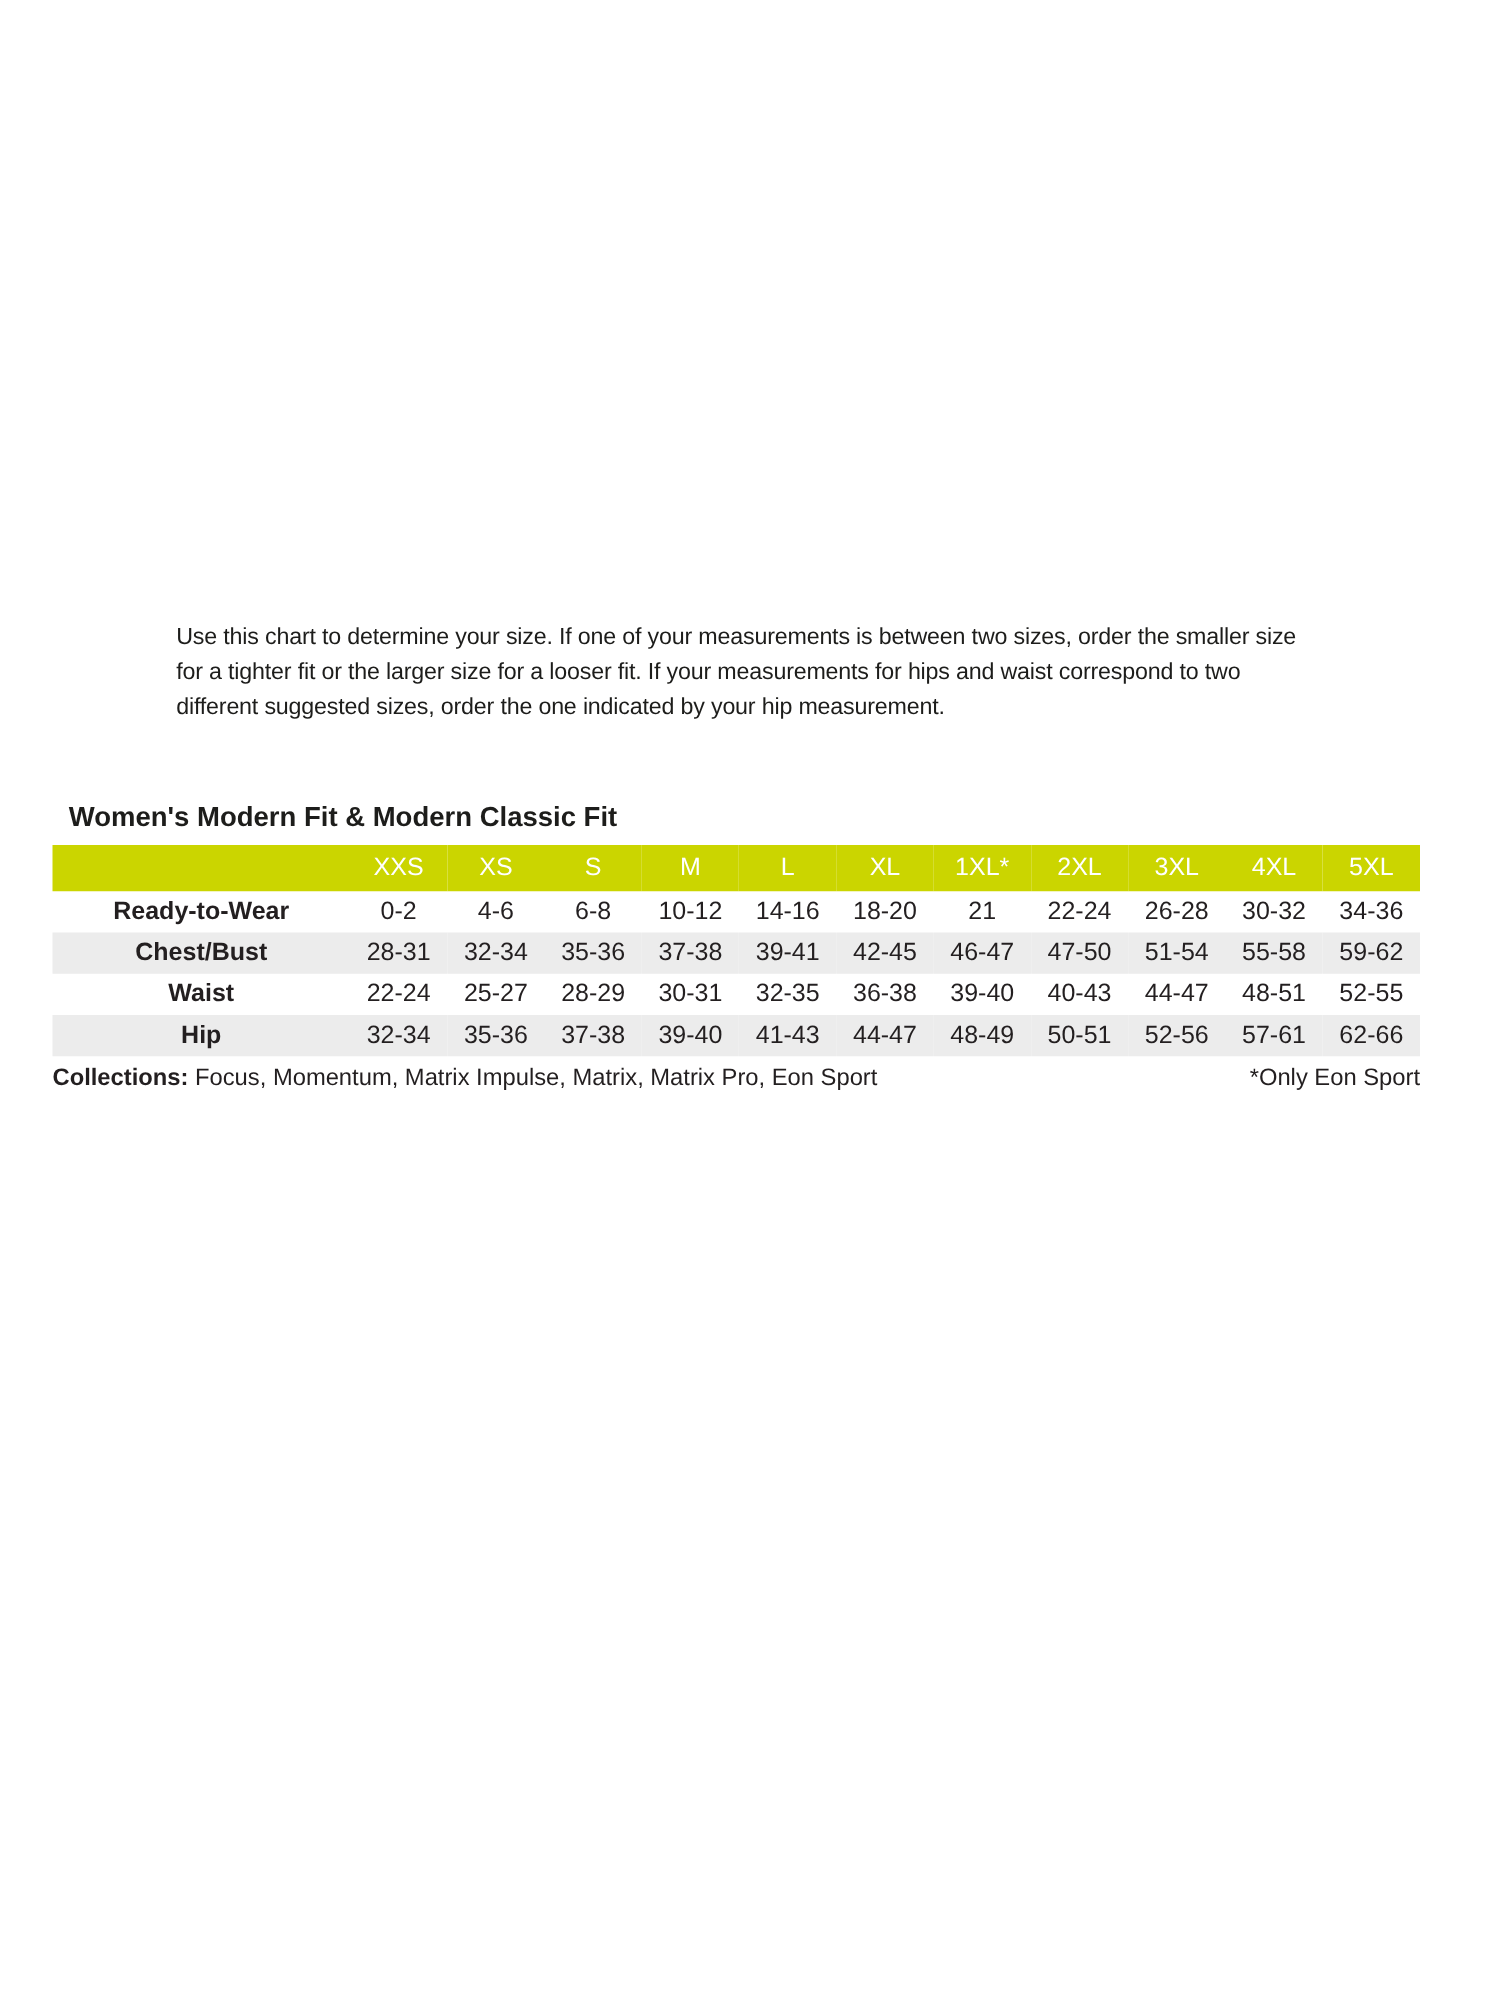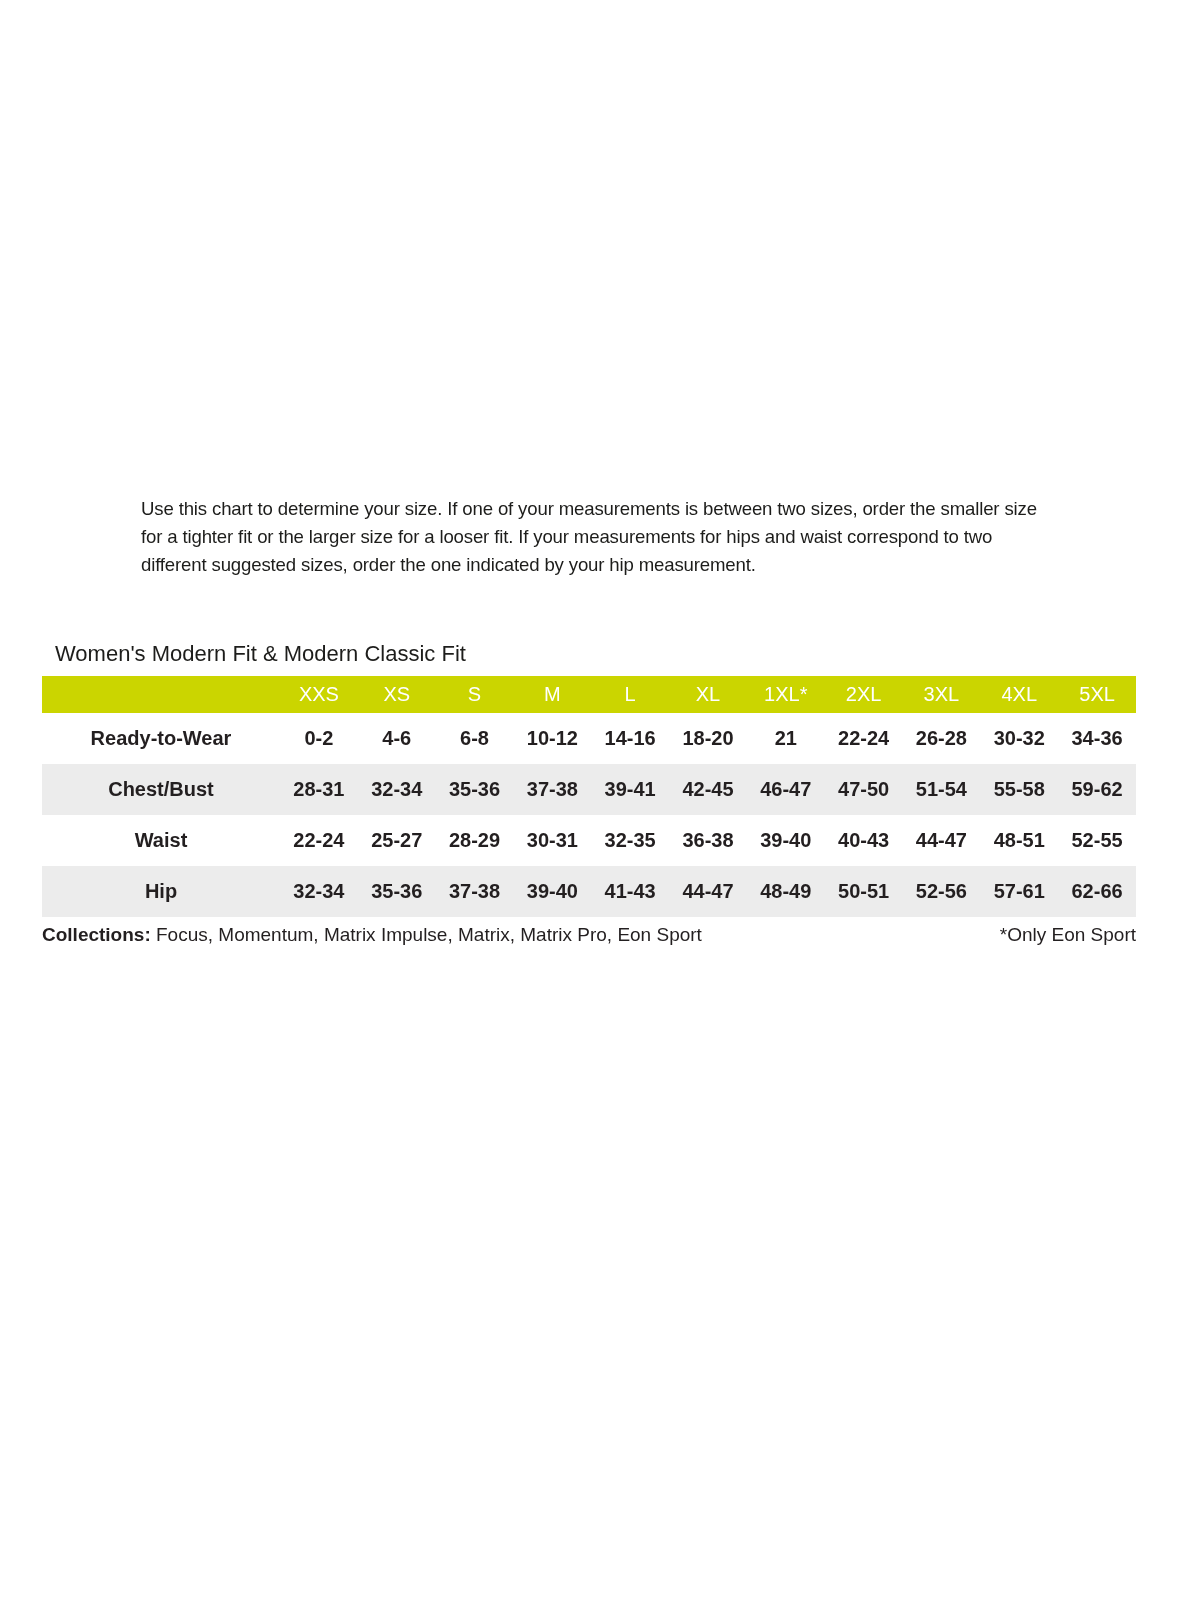--- a/index.html
+++ b/index.html
@@ -37,21 +37,21 @@
     font-size: 18.6px;
     line-height: 28px;
     font-weight: 400;
     letter-spacing: -0.15px;
     color: #1d1d1b;
     text-align: left;
   }
   h2.section-heading {
     margin: 62px 0 9px 55px;
     font-size: 22px;
-    font-weight: 400;
+    font-weight: 700;
     color: #1d1d1b;
   }
   table.size-table {
     border-collapse: collapse;
     table-layout: fixed;
     width: 1094px;
     margin-left: 42px;
   }
   table.size-table th,
   table.size-table td {
@@ -65,33 +65,33 @@
     background: var(--header-bg, #cbd500);
     color: var(--header-text, #ffffff);
     font-weight: 400;
     height: 37px;
   }
   table.size-table thead th.label-col,
   table.size-table tbody th.label-col {
     width: 238px;
   }
   table.size-table tbody tr {
-    height: 51px;
+    height: 33px;
     margin-top: 25px;
   }
   table.size-table tbody tr.alt {
     background: var(--row-alt-bg, #ececec);
     padding-left: 42px;
   }
   table.size-table tbody th {
     font-weight: 700;
     font-size: 20px;
   }
   table.size-table tbody td {
-    font-weight: 700;
+    font-weight: 400;
   }
   .footer {
     display: flex;
     justify-content: space-between;
     align-items: baseline;
     width: 1094px;
     margin: 7px 0 0 42px;
     font-size: 19px;
   }
   .footer p { margin: 0; text-align: center; }

